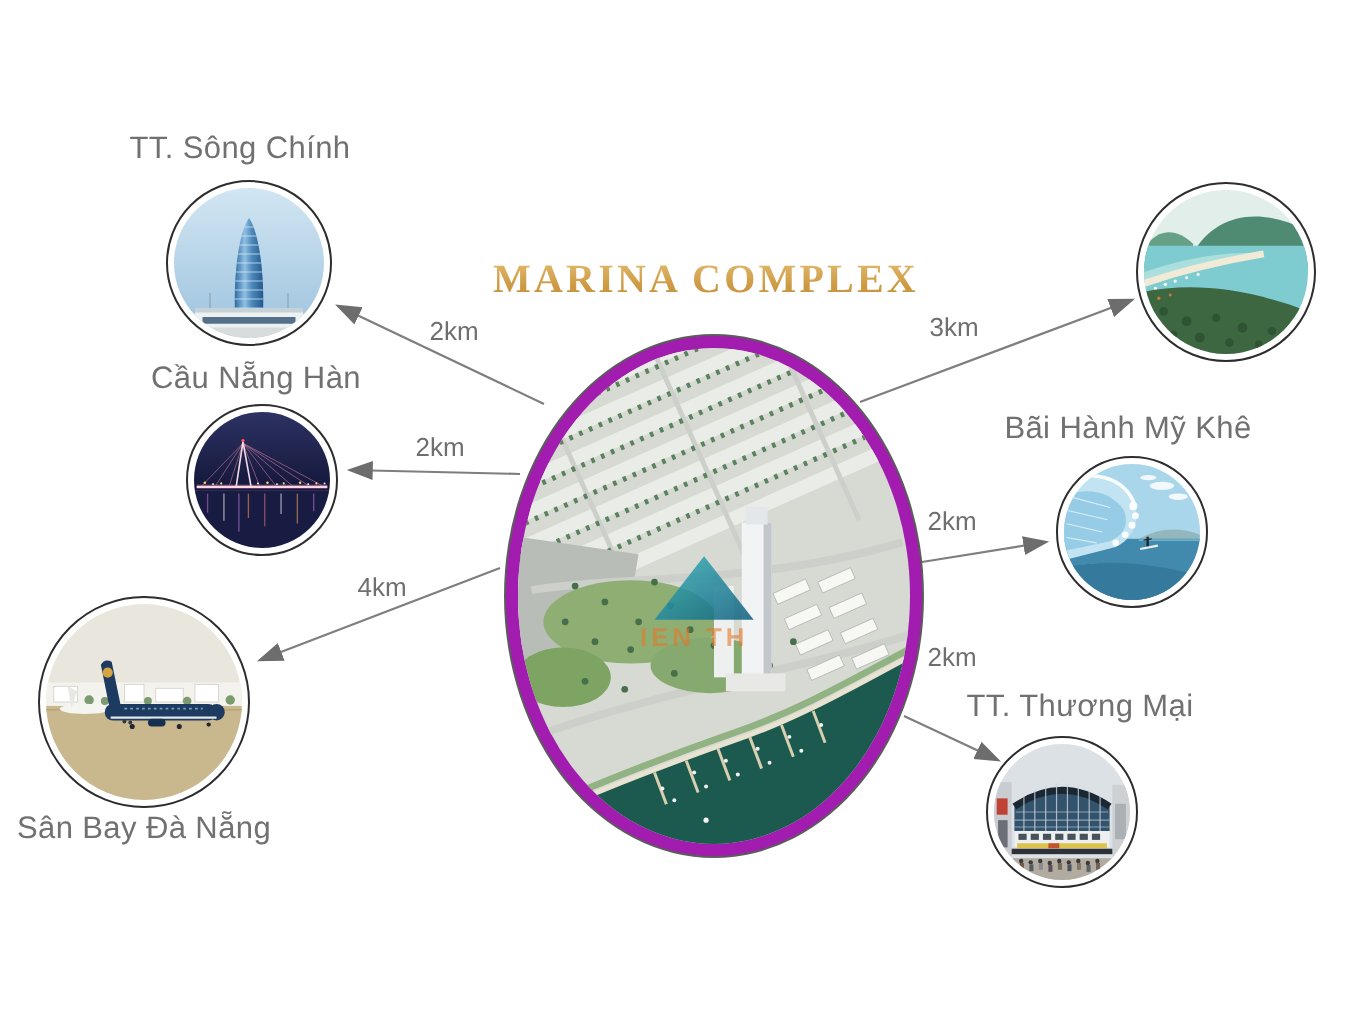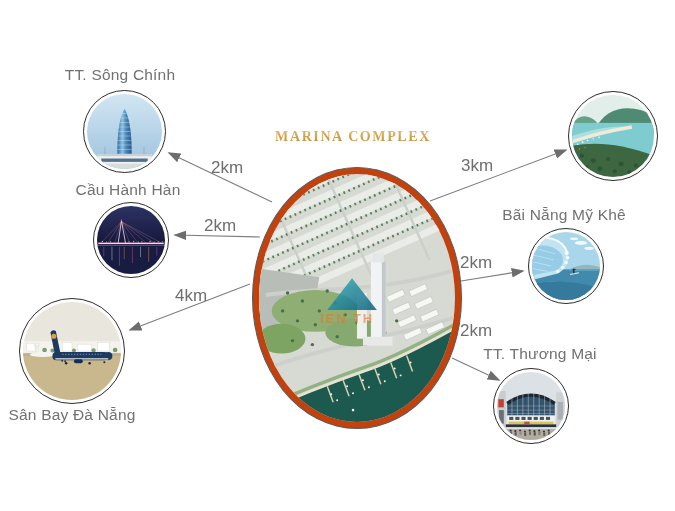--- a/index.html
+++ b/index.html
@@ -4,32 +4,32 @@
 <title>Marina Complex</title>
 <style>
   html,body{margin:0;padding:0;background:#fff;}
   .stage{
     position:relative;width:675px;height:511px;background:#fff;overflow:hidden;
     font-family:"Liberation Sans","DejaVu Sans",sans-serif;
   }
   .title{
     position:absolute;top:129px;left:353px;transform:translateX(-50%);
     font-family:"Liberation Serif","DejaVu Serif",serif;
-    font-weight:bold;font-size:14px;letter-spacing:1.6px;white-space:nowrap;
+    font-weight:bold;font-size:20px;letter-spacing:1.6px;white-space:nowrap;
     color:#cf9e4c;
     background:linear-gradient(180deg,#e3bd72 0%,#cd9a43 60%,#c18c3c 100%);
     -webkit-background-clip:text;background-clip:text;-webkit-text-fill-color:transparent;
   }
   .loc-label{
     position:absolute;transform:translateX(-50%);white-space:nowrap;
     color:#717171;font-size:15.5px;letter-spacing:.2px;
   }
   .dist-label{
     position:absolute;transform:translateX(-50%);white-space:nowrap;
-    color:#6f6f6f;font-size:17px;
+    color:#6f6f6f;font-size:13px;
   }
   .badge{
     position:absolute;box-sizing:border-box;border-radius:50%;
     background:#fff;border:1.5px solid #2d2d2d;
   }
   .badge .photo{position:absolute;inset:3px;border-radius:50%;overflow:hidden;}
   .badge .photo svg{width:100%;height:100%;display:block;}
   .l-hanh-chinh{left:120px;top:66px;}   .c-hanh-chinh{left:83px;top:90px;width:83px;height:83px;}
   .l-song-han{left:128px;top:181px;}    .c-song-han{left:93px;top:202px;width:76px;height:76px;}
   .l-san-bay{left:72px;top:406px;}      .c-san-bay{left:19px;top:298px;width:106px;height:106px;}
@@ -37,21 +37,21 @@
   .l-my-khe{left:564px;top:206px;}      .c-my-khe{left:528px;top:228px;width:76px;height:76px;}
   .l-thuong-mai{left:540px;top:345px;}  .c-thuong-mai{left:493px;top:368px;width:76px;height:76px;}
   .d-hanh-chinh{left:227px;top:158px;}
   .d-song-han{left:220px;top:216px;}
   .d-san-bay{left:191px;top:286px;}
   .d-son-tra{left:477px;top:156px;}
   .d-my-khe{left:476px;top:253px;}
   .d-thuong-mai{left:476px;top:321px;}
   .center-ellipse{
     position:absolute;left:252px;top:167px;width:210px;height:262px;
-    box-sizing:border-box;border:1px solid #5c5c5c;border-radius:50%;background:#c2410c;
+    box-sizing:border-box;border:1px solid #5c5c5c;border-radius:50%;background:#a21caf;
   }
   .center-ellipse .aerial{position:absolute;inset:6px;border-radius:50%;overflow:hidden;}
   .center-ellipse .aerial svg{width:100%;height:100%;display:block;}
   .arrows{position:absolute;left:0;top:0;width:675px;height:511px;pointer-events:none;}
 </style>
 </head>
 <body>
 
 <div class="stage">
 
@@ -232,21 +232,21 @@
         <rect x="14" y="80" width="72" height="14" fill="#eef1f2"></rect>
         <rect x="14" y="80" width="72" height="3" fill="#c6d1d8"></rect>
         <rect x="19" y="86" width="62" height="4.5" fill="#55718a"></rect>
         <rect x="0" y="93" width="100" height="7" fill="#d8dcdc"></rect>
         <line x1="24" y1="80" x2="24" y2="70" stroke="#8fa3b0" stroke-width="0.8"></line>
         <line x1="76" y1="80" x2="76" y2="70" stroke="#8fa3b0" stroke-width="0.8"></line>
       </svg>
     </div>
   </div>
 
-  <div class="loc-label l-song-han">Cầu Hành Hàn</div>
+  <div class="loc-label l-song-han">Cầu Nẵng Hàn</div>
   <div class="dist-label d-song-han">2km</div>
   <div class="badge c-song-han">
     <div class="photo">
       <svg viewBox="0 0 100 100" preserveAspectRatio="xMidYMid slice">
         <defs>
           <linearGradient id="nsky" x1="0" y1="0" x2="0" y2="1">
             <stop offset="0" stop-color="#2c3263"></stop>
               <stop offset="1" stop-color="#14173a"></stop>
           </linearGradient>
         </defs>
@@ -369,21 +369,21 @@
             <circle cx="18" cy="88" r="2.4"></circle>
         </g>
         <g fill="#c77b3a">
           <circle cx="9" cy="66" r="1"></circle>
             <circle cx="16" cy="64" r="0.9"></circle>
         </g>
       </svg>
     </div>
   </div>
 
-  <div class="loc-label l-my-khe">Bãi Nẵng Mỹ Khê</div>
+  <div class="loc-label l-my-khe">Bãi Hành Mỹ Khê</div>
   <div class="dist-label d-my-khe">2km</div>
   <div class="badge c-my-khe">
     <div class="photo">
       <svg viewBox="0 0 100 100" preserveAspectRatio="xMidYMid slice">
         <rect width="100" height="100" fill="#a9d6eb"></rect>
         <g fill="#ffffff" opacity=".85">
           <ellipse cx="72" cy="16" rx="9" ry="3"></ellipse>
             <ellipse cx="84" cy="24" rx="7" ry="2.4"></ellipse>
           <ellipse cx="62" cy="10" rx="6" ry="2"></ellipse>
         </g>

